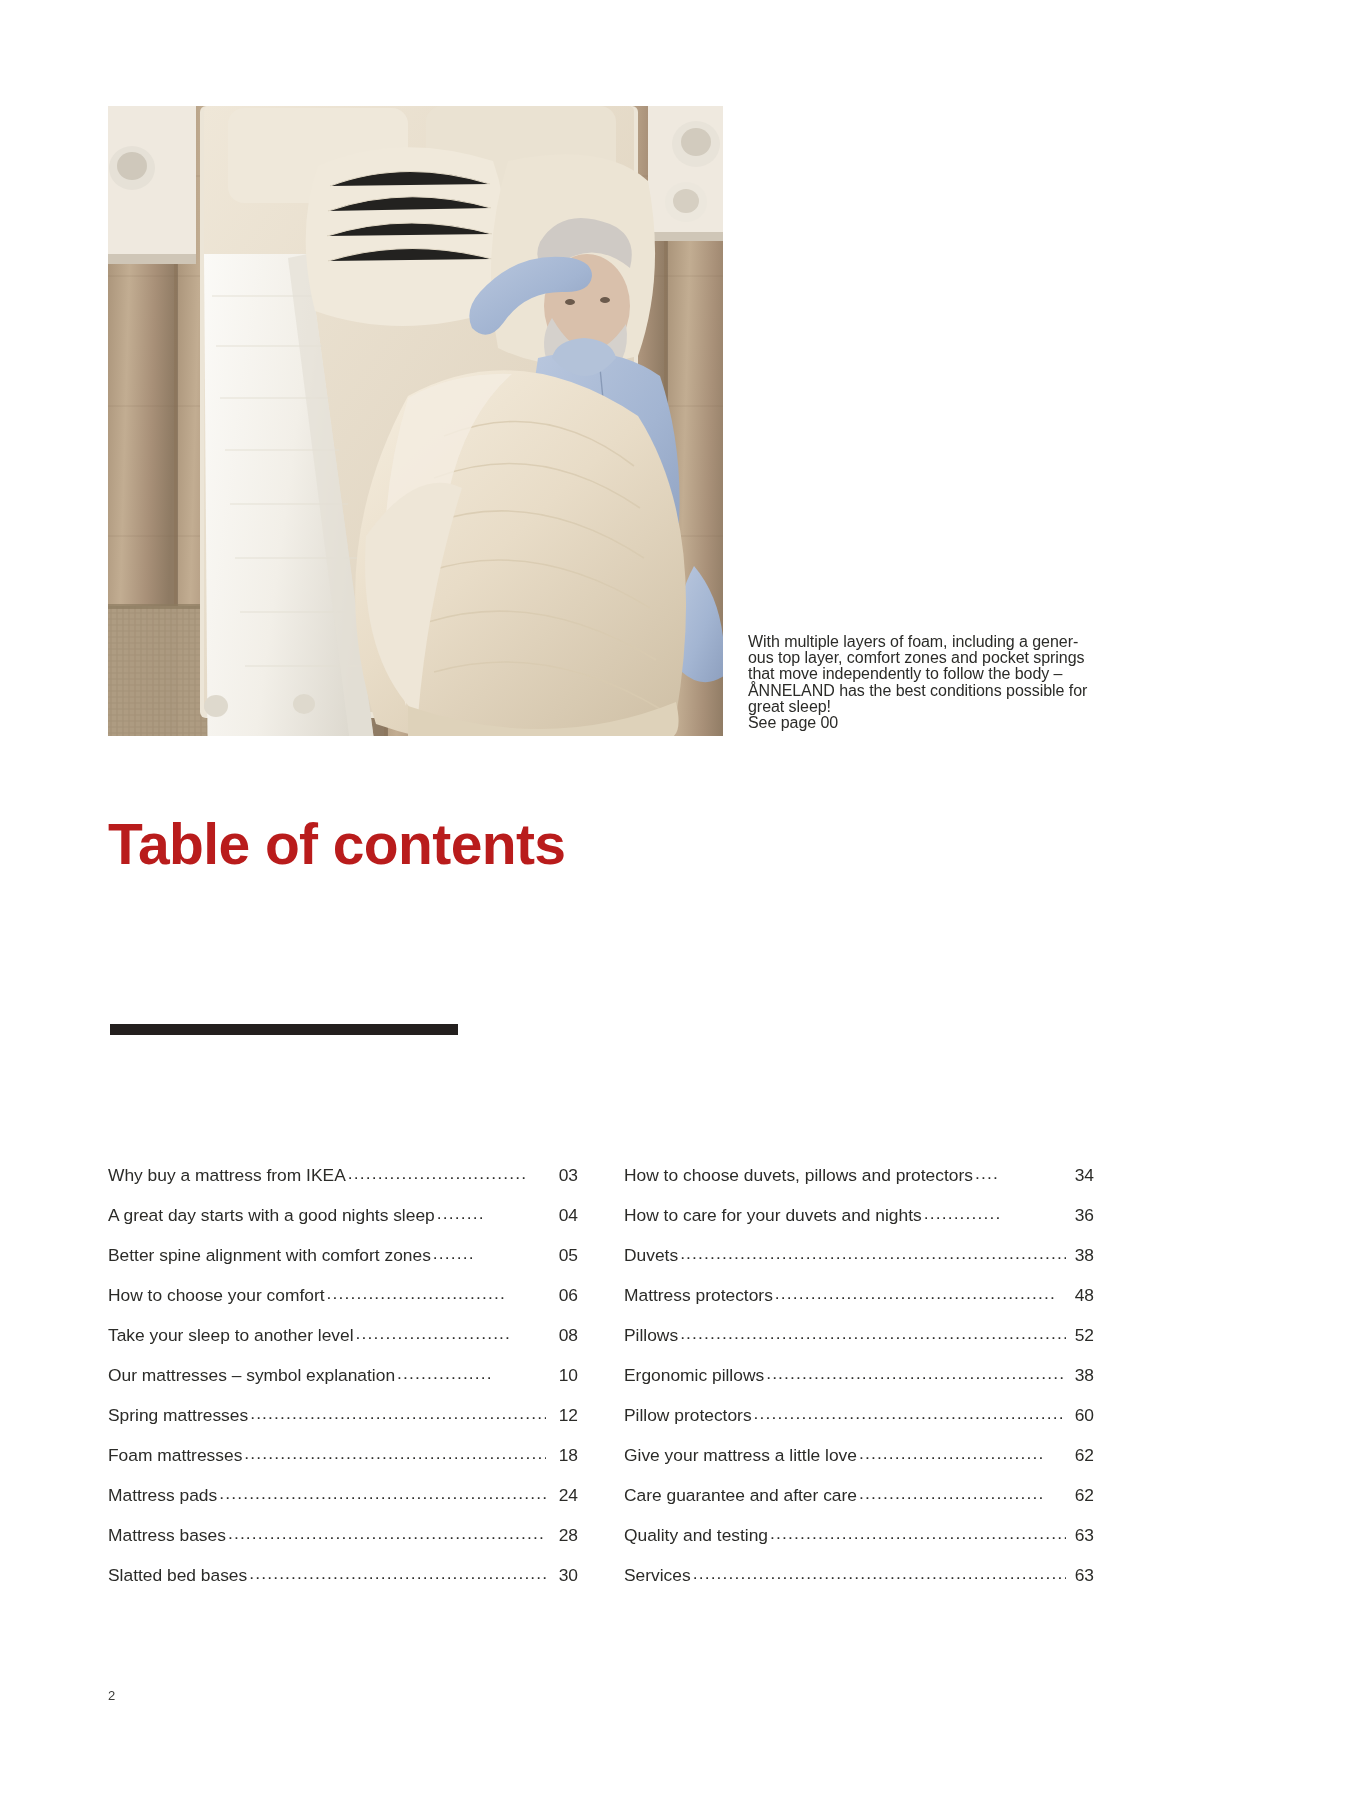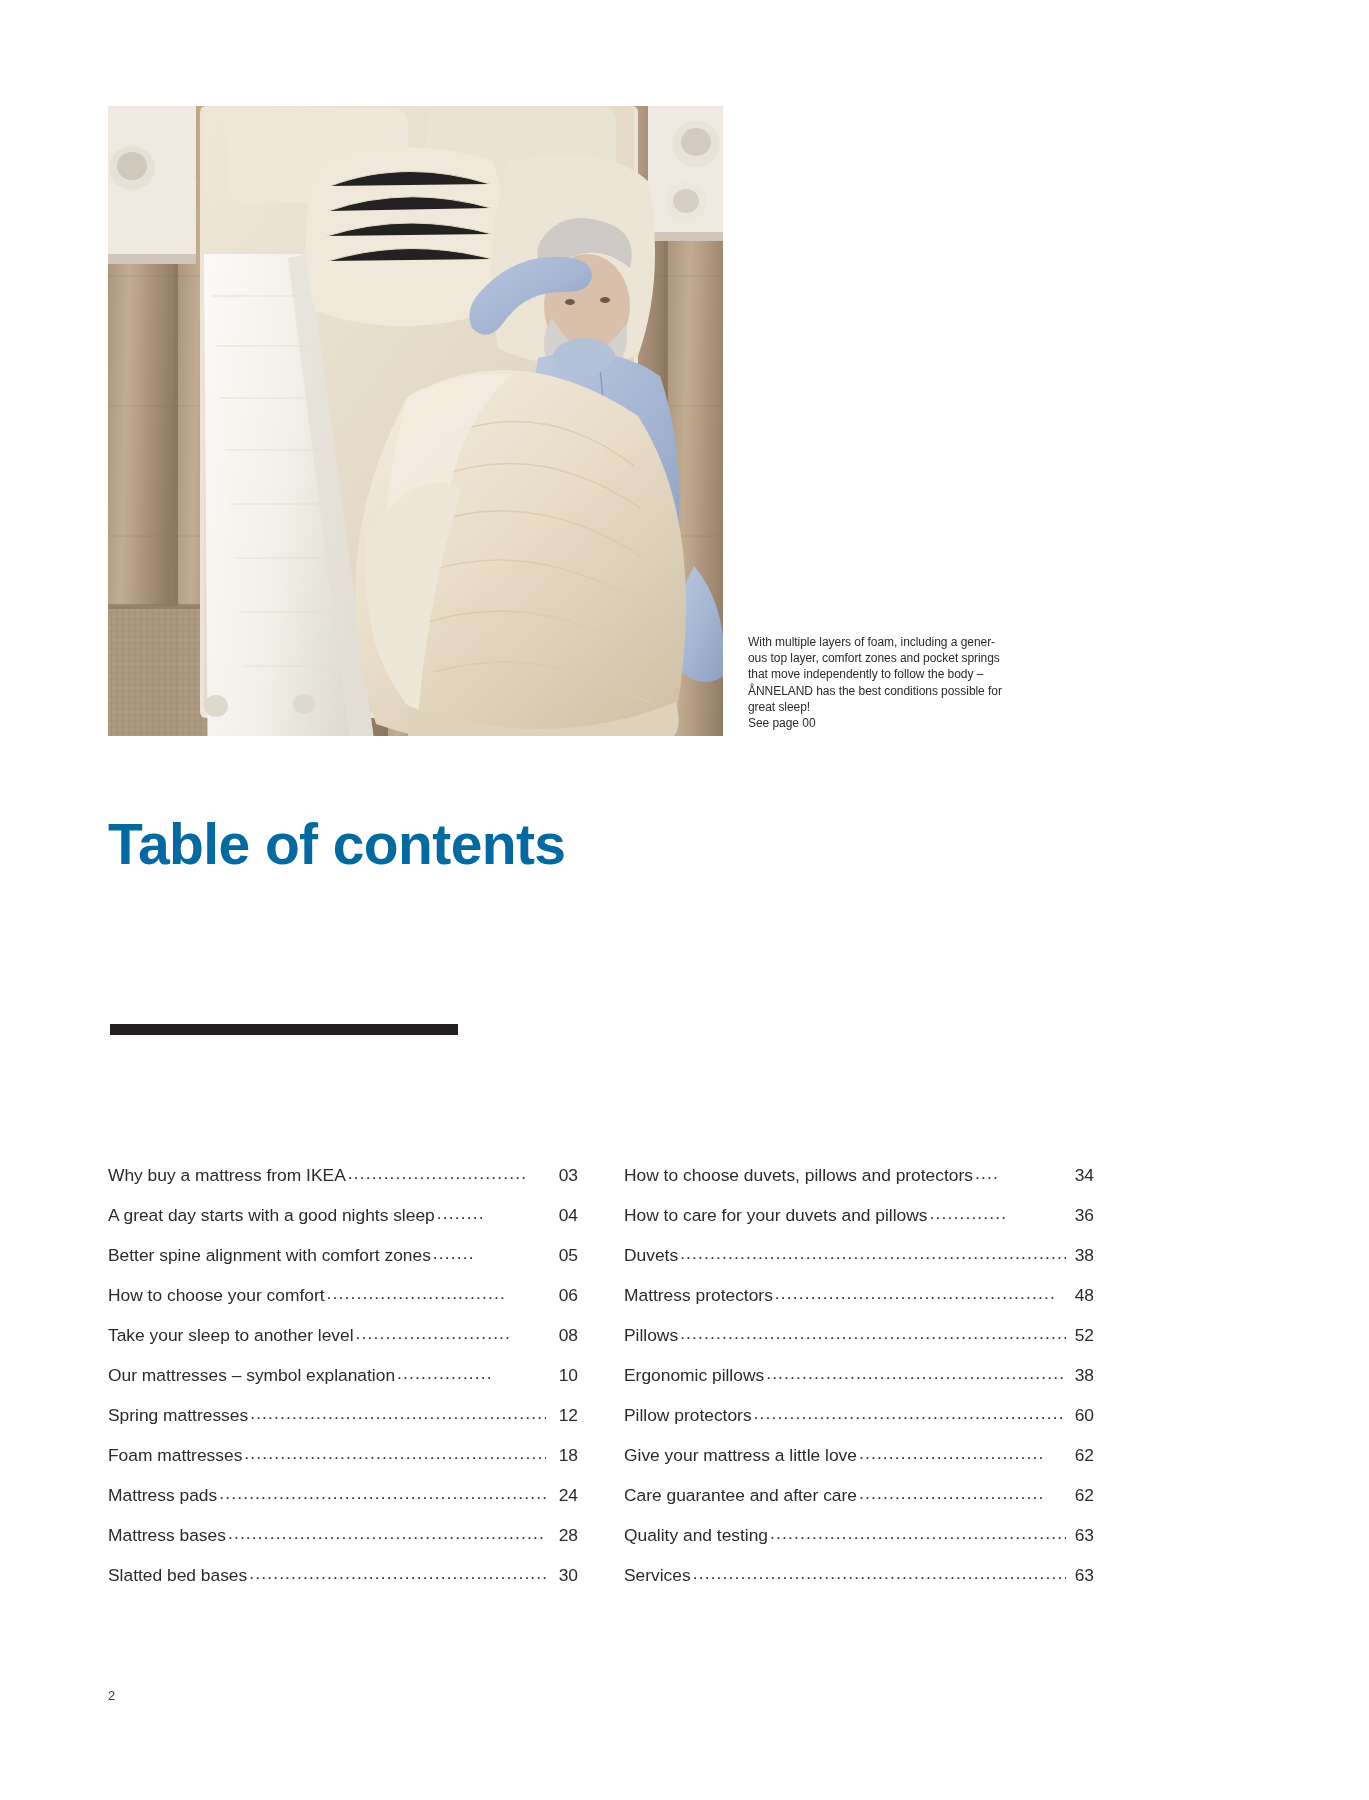--- a/index.html
+++ b/index.html
@@ -27,36 +27,36 @@
     background: #cfc3b2;
   }
   #hero-photo svg { display: block; width: 100%; height: 100%; }
 
   
   #hero-caption {
     position: absolute;
     left: 748px;
     top: 634px;
     width: 325px;
-    font-size: 12px;
+    font-size: 16px;
     line-height: 16.2px;
     color: #2b2b28;
     letter-spacing: -0.05px;
   }
   #hero-caption .cap-line { display: block; white-space: nowrap; }
 
   
   #page-title {
     position: absolute;
     left: 108px;
     top: 774px;
     font-size: 57px;
     font-weight: 700;
     letter-spacing: -0.6px;
-    color: #0369a1;
+    color: #b91c1c;
     line-height: 1.15;
   }
 
   
   #title-rule {
     position: absolute;
     left: 110px;
     top: 1024px;
     width: 348px;
     height: 11px;
@@ -315,21 +315,21 @@
       </div>
   </div>
 
   <div class="toc-col right">
     <div class="toc-row">
         <span class="toc-label">How to choose duvets, pillows and protectors</span>
         <span class="toc-leader">....</span>
         <span class="toc-page">34</span>
       </div>
     <div class="toc-row">
-        <span class="toc-label">How to care for your duvets and pillows</span>
+        <span class="toc-label">How to care for your duvets and nights</span>
         <span class="toc-leader">.............</span>
         <span class="toc-page">36</span>
       </div>
     <div class="toc-row">
         <span class="toc-label">Duvets</span>
         <span class="toc-leader">......................................................................</span>
         <span class="toc-page">38</span>
       </div>
     <div class="toc-row">
         <span class="toc-label">Mattress protectors</span>

